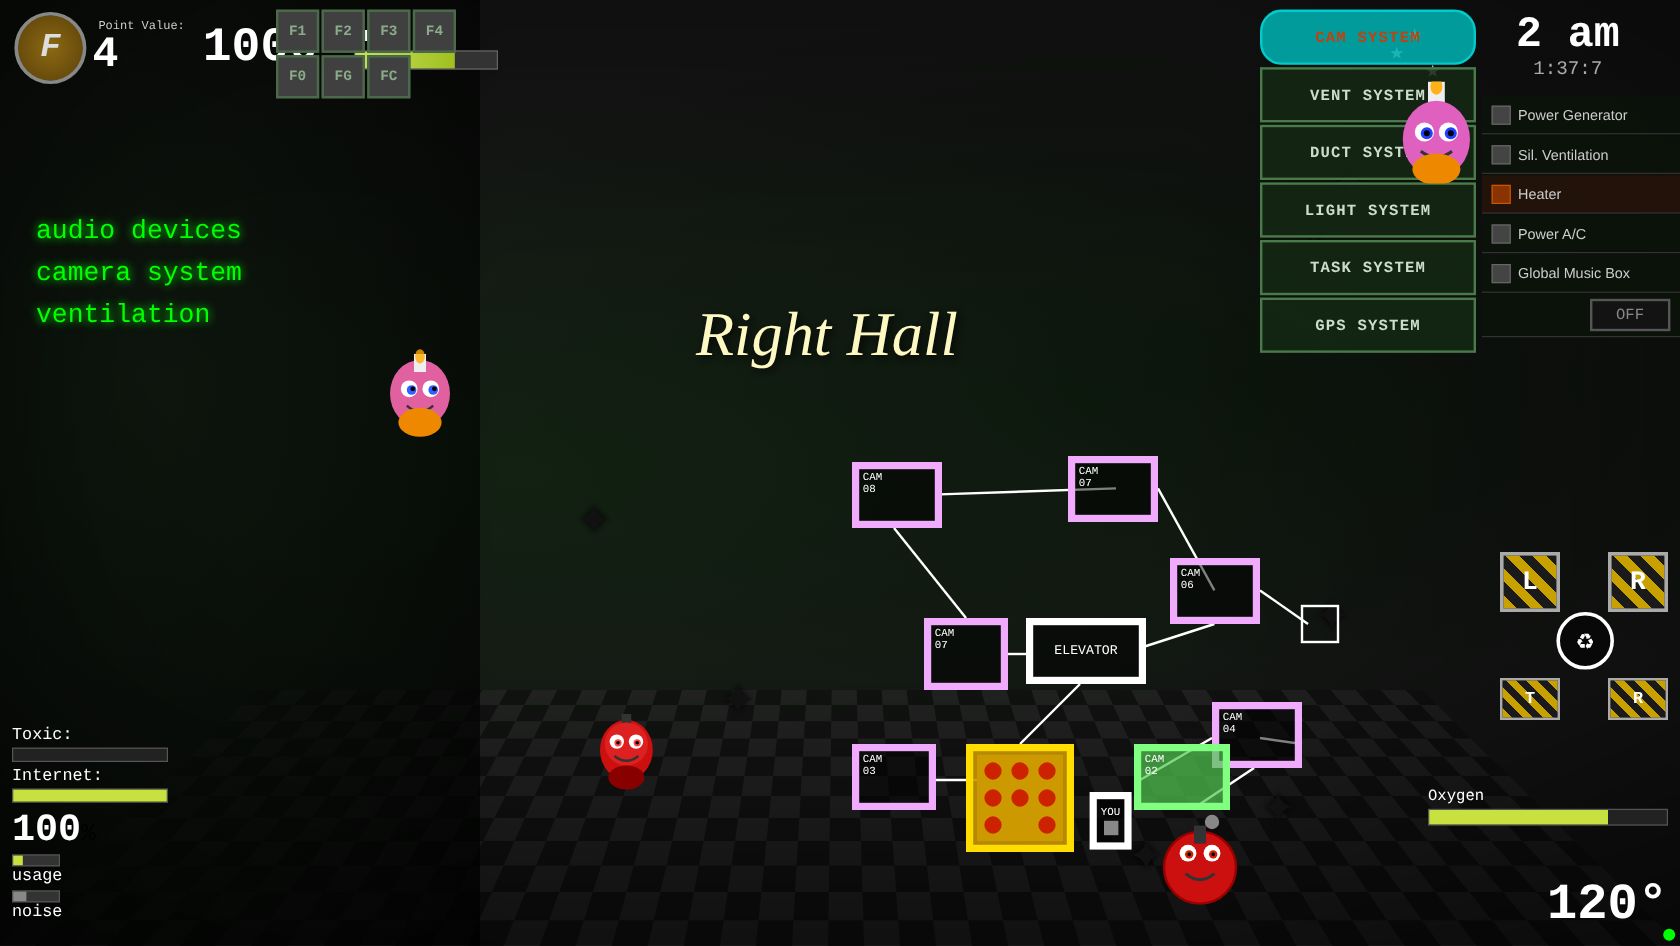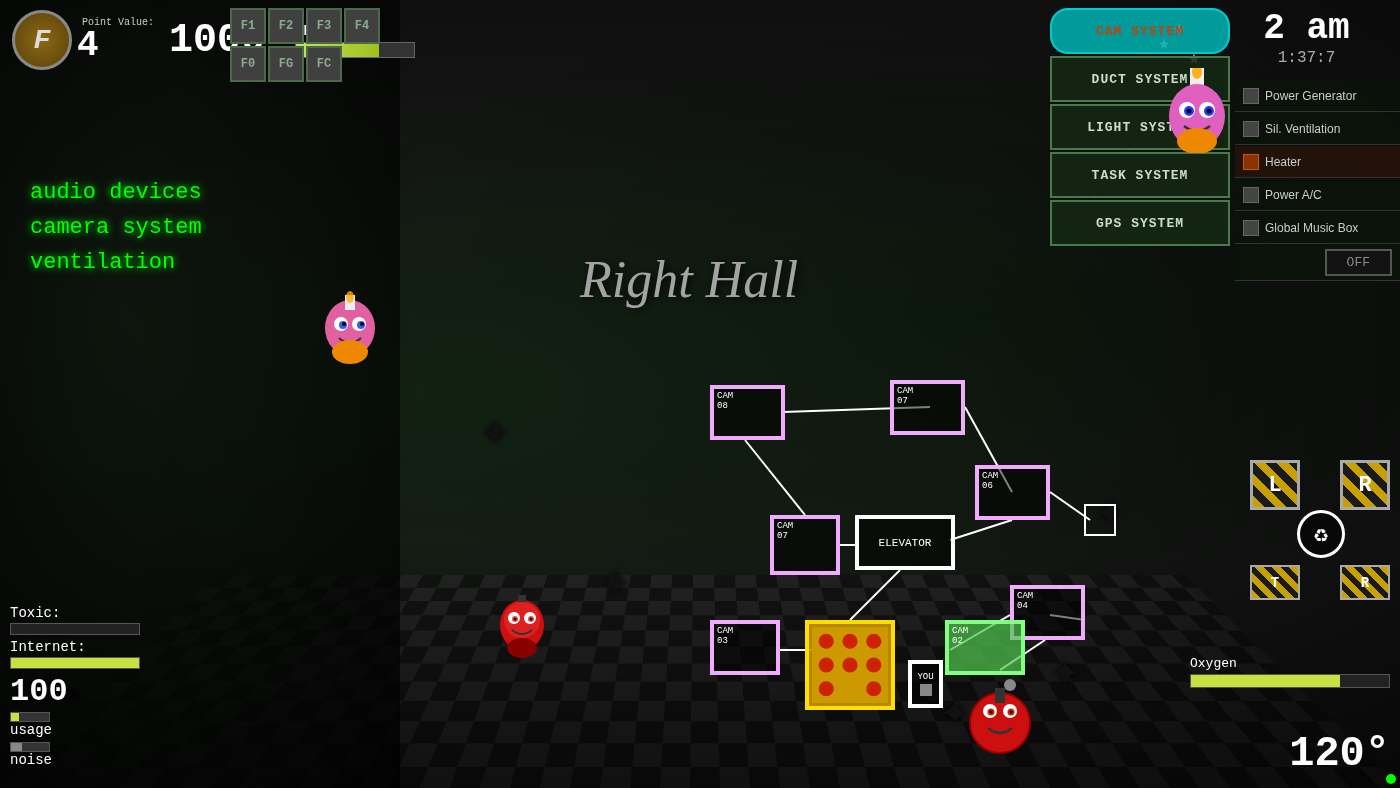--- a/index.html
+++ b/index.html
@@ -251,21 +251,21 @@
     #cam-map {
       position: absolute;
       top: 320px;
       left: 650px;
       width: 490px;
       height: 430px;
     }
 
     .cam-box {
       position: absolute;
-      border: 4px solid #f0abfc;
+      border: 6px solid #f0abfc;
       background: rgba(0,0,0,0.5);
       color: #fff;
       font-size: 9px;
       font-family: 'Courier New', monospace;
       padding: 2px 3px;
     }
 
     .cam-box.active-green {
       background: rgba(80,200,80,0.7);
       border-color: #80ff80;
@@ -290,21 +290,21 @@
       background: rgba(0,0,0,0.5);
       border-color: #fff;
       font-size: 10px;
     }
 
     
     #right-hall-label {
       position: absolute;
       top: 250px;
       left: 580px;
-      color: #a3a3a3;
+      color: #fef9c3;
       font-size: 52px;
       font-family: 'Georgia', serif;
       font-style: italic;
       text-shadow: 2px 2px 8px rgba(0,0,0,0.9);
       pointer-events: none;
       text-align: right;
     }
 
     
     #left-panel {
@@ -579,20 +579,23 @@
     <div class="fkey">F0</div>
     <div class="fkey">FG</div>
     <div class="fkey">FC</div>
     <div class="fkey" style="background:transparent;border-color:transparent;"></div>
   </div>
 </div>
 
 <div id="right-panel">
   <div class="system-btn active">
     <span>CAM SYSTEM</span>
+  </div>
+  <div class="system-btn">
+    <span>VENT SYSTEM</span>
   </div>
   <div class="system-btn">
     <span>DUCT SYSTEM</span>
   </div>
   <div class="system-btn">
     <span>LIGHT SYSTEM</span>
   </div>
   <div class="system-btn">
     <span>TASK SYSTEM</span>
   </div>

